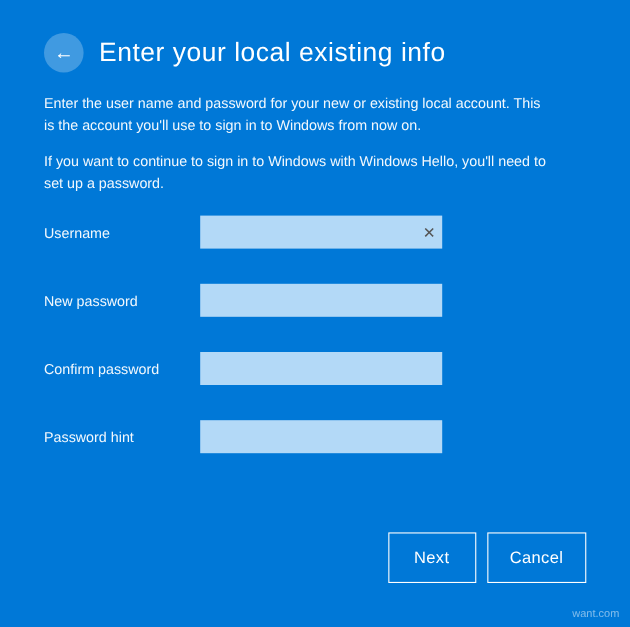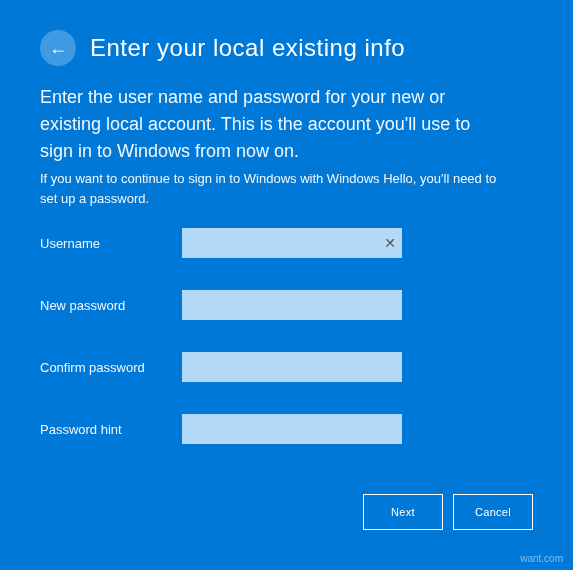--- a/index.html
+++ b/index.html
@@ -43,24 +43,24 @@
       font-size: 18px;
     }
 
     .title {
       font-size: 24px;
       font-weight: 300;
       letter-spacing: 0.5px;
     }
 
     .description {
-      font-size: 18px;
+      font-size: 13px;
       line-height: 1.5;
       color: rgba(255,255,255,0.95);
-      margin-bottom: 4px;
+      margin-bottom: 14px;
       max-width: 460px;
     }
 
     .description-second {
       font-size: 13px;
       line-height: 1.5;
       color: rgba(255,255,255,0.95);
       margin-bottom: 20px;
       max-width: 460px;
     }
@@ -116,24 +116,24 @@
 
     .footer {
       display: flex;
       justify-content: flex-end;
       gap: 10px;
       padding-top: 20px;
       padding-bottom: 10px;
     }
 
     .btn {
-      height: 36px;
+      height: 46px;
       min-width: 80px;
       padding: 0 20px;
-      font-size: 11px;
+      font-size: 15px;
       cursor: pointer;
       border: 1px solid white;
       background: transparent;
       color: white;
       font-family: 'Segoe UI', Arial, sans-serif;
       letter-spacing: 0.3px;
     }
 
     .watermark {
       position: absolute;

